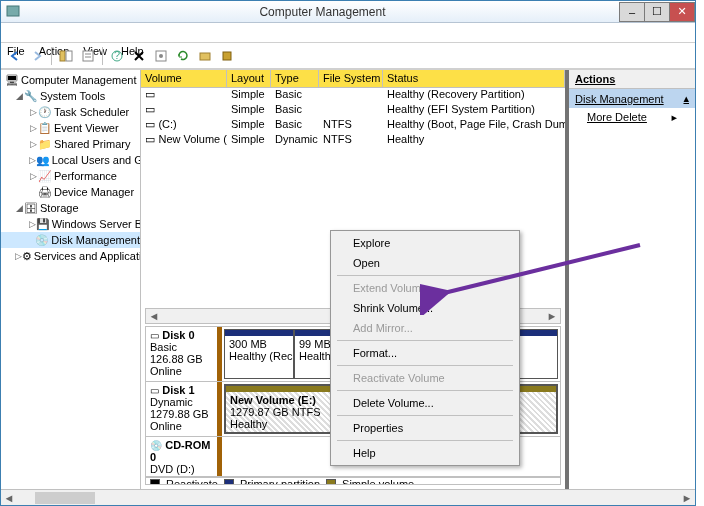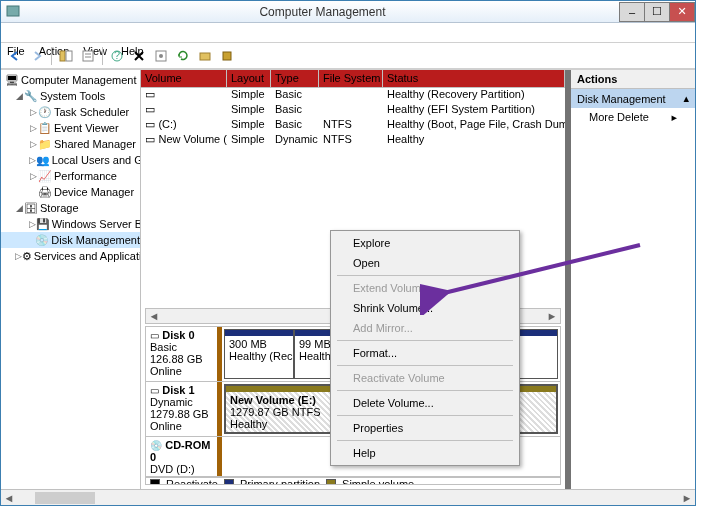--- a/index.html
+++ b/index.html
@@ -18,40 +18,40 @@
 .tsep { width: 1px; height: 18px; background: #c0c0c0; margin: 0 2px; }
 .body { flex: 1; display: flex; overflow: hidden; border-top: 1px solid #d0d0d0;}
 .tree { width: 140px; border-right: 1px solid #c0c0c0; overflow: hidden; padding: 2px 0; }
 .tnode { display: flex; align-items: center; height: 16px; padding-left: 4px; white-space: nowrap; }
 .tnode .tw { width: 9px; text-align: center; color: #666; font-size: 9px; }
 .tnode .ti { width: 14px; height: 14px; margin-right: 2px; display:inline-flex; align-items:center; justify-content:center;}
 .tnode.d1 { padding-left: 14px; } .tnode.d2 { padding-left: 28px; }
 .tnode.sel { background: #cde8ff; }
 .center { flex: 1; display: flex; flex-direction: column; overflow: hidden; position: relative; }
 .listhdr { display: flex; height: 18px; border-bottom: 1px solid #c0c0c0; }
-.lh { border-right: 1px solid #c0c0c0; padding: 2px 4px; background: #b91c1c; overflow: hidden; white-space: nowrap;}
+.lh { border-right: 1px solid #c0c0c0; padding: 2px 4px; background: #fde047; overflow: hidden; white-space: nowrap;}
 .lrow { display: flex; height: 15px; }
 .lc { padding: 0 4px; overflow: hidden; white-space: nowrap; }
 .disk-scroll { height: 16px; border: 1px solid #c0c0c0; margin: 2px 4px 0 4px; display:flex; align-items:center; background:#f0f0f0;}
 .disk-scroll .arrow{width:16px;text-align:center;color:#666;}
 .disk-scroll .track{flex:1;}
 .diskpanel { flex: 1; margin: 2px 4px 4px 4px; border: 1px solid #c0c0c0; overflow: hidden; display:flex; flex-direction:column;}
 .diskrow { display: flex; border-bottom: 1px solid #c0c0c0; height: 56px; }
 .diskinfo { width: 76px; border-right: 5px solid #a16207; padding: 2px 4px; font-size: 10px; }
 .diskinfo b { font-weight: bold; }
 .diskparts { flex: 1; display: flex; padding: 2px; gap: 0; }
 .part { border: 1px solid #555; height: 50px; padding: 2px 4px; font-size: 10px; overflow: hidden; white-space: nowrap;}
 .part .stripe { height: 6px; margin: -2px -4px 2px -4px; }
 .hatched { background: repeating-linear-gradient(45deg,#ddd,#ddd 2px,#fff 2px,#fff 4px);}
 .legend { height: 16px; display:flex; align-items:center; gap:6px; padding:0 4px; border-top:1px solid #c0c0c0; font-size:10px;}
 .legend .sw{width:10px;height:10px;display:inline-block;border:1px solid #555;}
 .hscroll { height: 16px; border-top: 1px solid #c0c0c0; display:flex; align-items:center; background:#f0f0f0;}
 .hscroll .arrow{width:16px;text-align:center;color:#666;}
 .hscroll .thumb{width:60px;height:12px;background:#cdcdcd;margin-left:18px;}
-.actions { width: 130px; border-left: 6px solid #737373; }
+.actions { width: 130px; border-left: 4px solid #737373; text-decoration: underline; }
 .actions .hdr { background: #f0f0f0; padding: 3px 6px; font-weight: bold; border-bottom:1px solid #c0c0c0;}
 .actions .sel { background: #bcd5ef; padding: 3px 6px; display:flex; justify-content:space-between; align-items:center;}
 .actions .item { padding: 3px 18px; }
 .ctxmenu { position: absolute; left: 330px; top: 230px; width: 190px; background: #f0f0f0; border: 1px solid #979797; box-shadow: 2px 2px 4px rgba(0,0,0,.3); z-index: 10; padding: 2px;}
 .ctxmenu .mi { padding: 4px 20px; color: #000; }
 .ctxmenu .mi.dis { color: #9a9a9a; }
 .ctxmenu .sep { height: 1px; background: #c0c0c0; margin: 2px 4px; }
 .arrow-annot { position:absolute; left:420px; top:235px; z-index:20; pointer-events:none;}
 svg { display:block;}
 </style>
@@ -155,21 +155,21 @@
           <span>Task Scheduler</span>
         </div>
    <div class="tnode d2">
           <span class="tw">▷</span>
           <span class="ti">📋</span>
           <span>Event Viewer</span>
         </div>
    <div class="tnode d2">
           <span class="tw">▷</span>
           <span class="ti">📁</span>
-          <span>Shared Manager</span>
+          <span>Shared Primary</span>
         </div>
    <div class="tnode d2">
           <span class="tw">▷</span>
           <span class="ti">👥</span>
           <span>Local Users and Groups</span>
         </div>
    <div class="tnode d2">
           <span class="tw">▷</span>
           <span class="ti">📈</span>
           <span>Performance</span>

